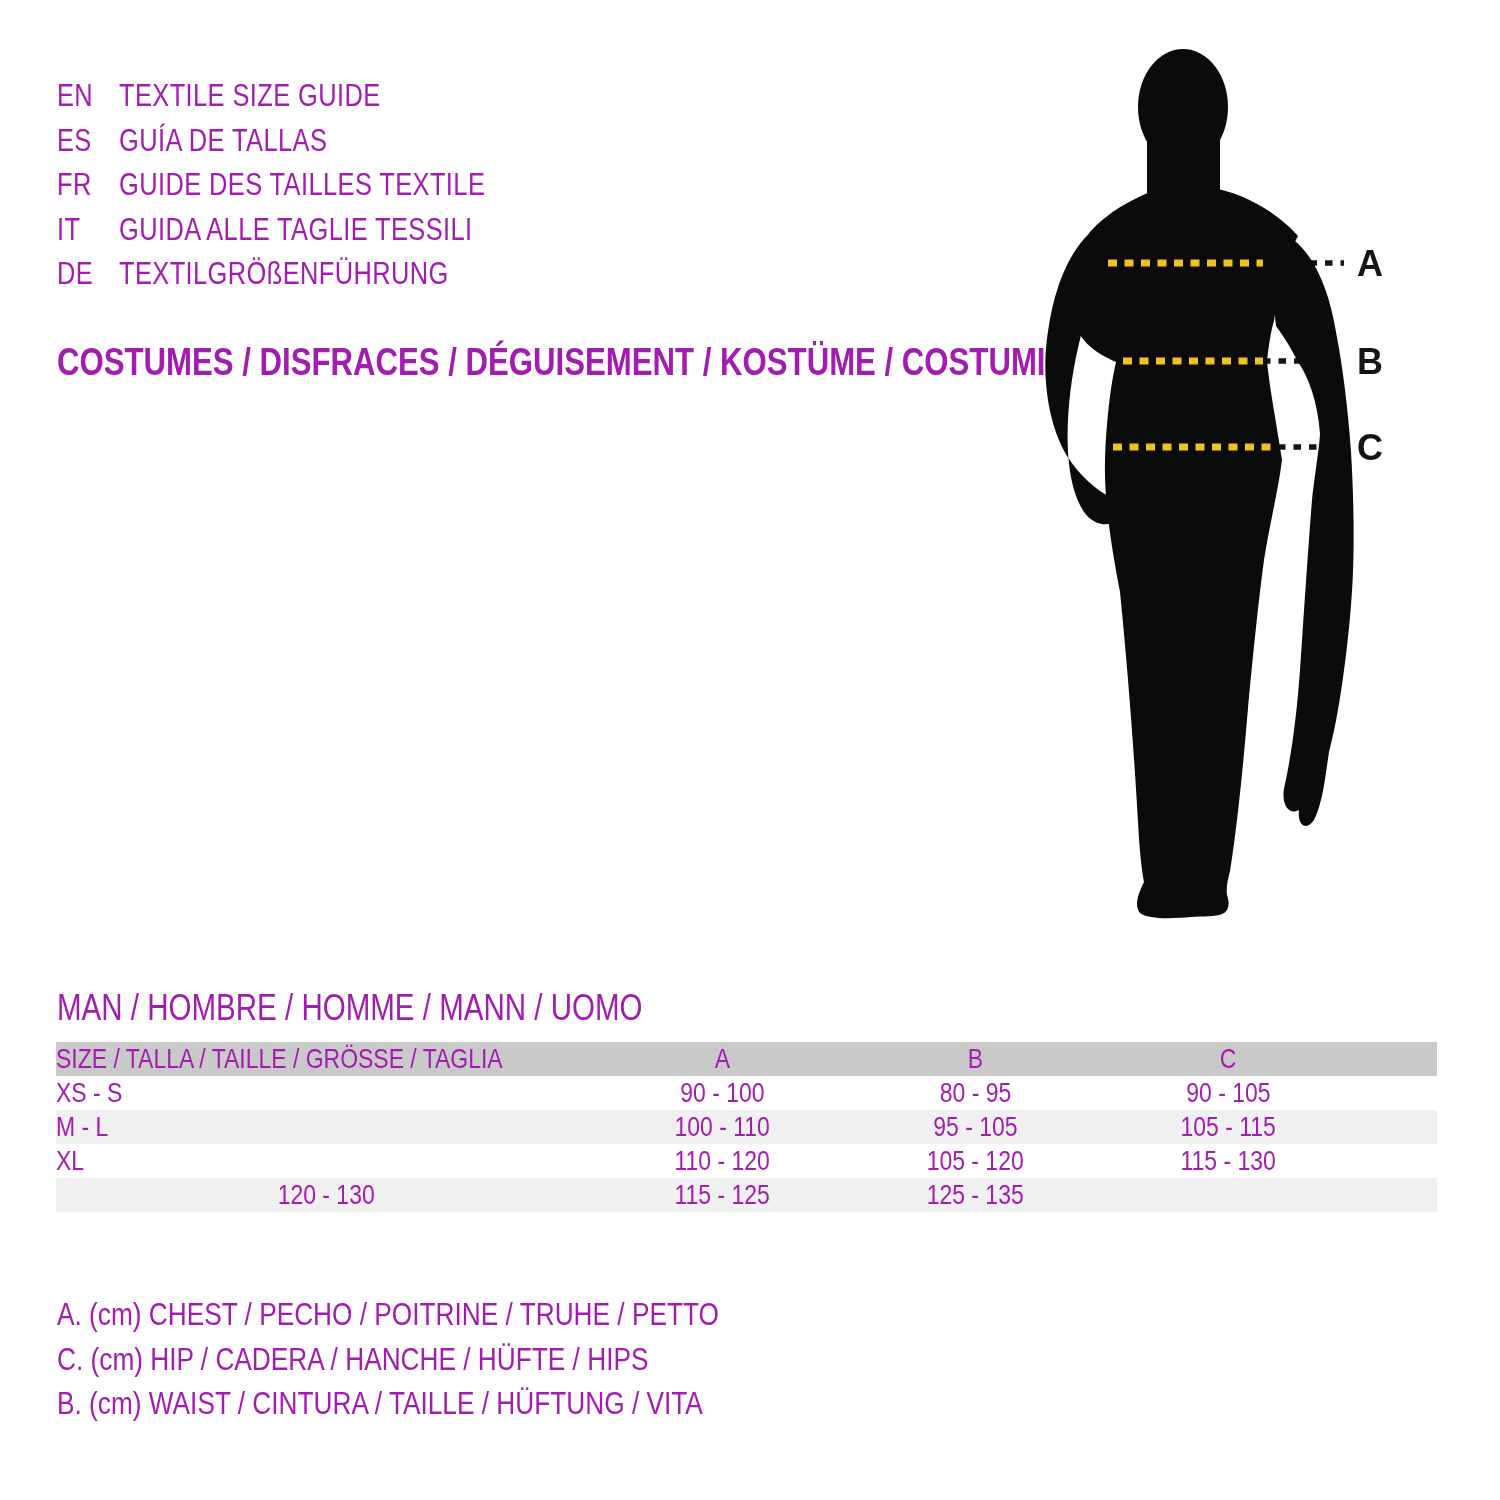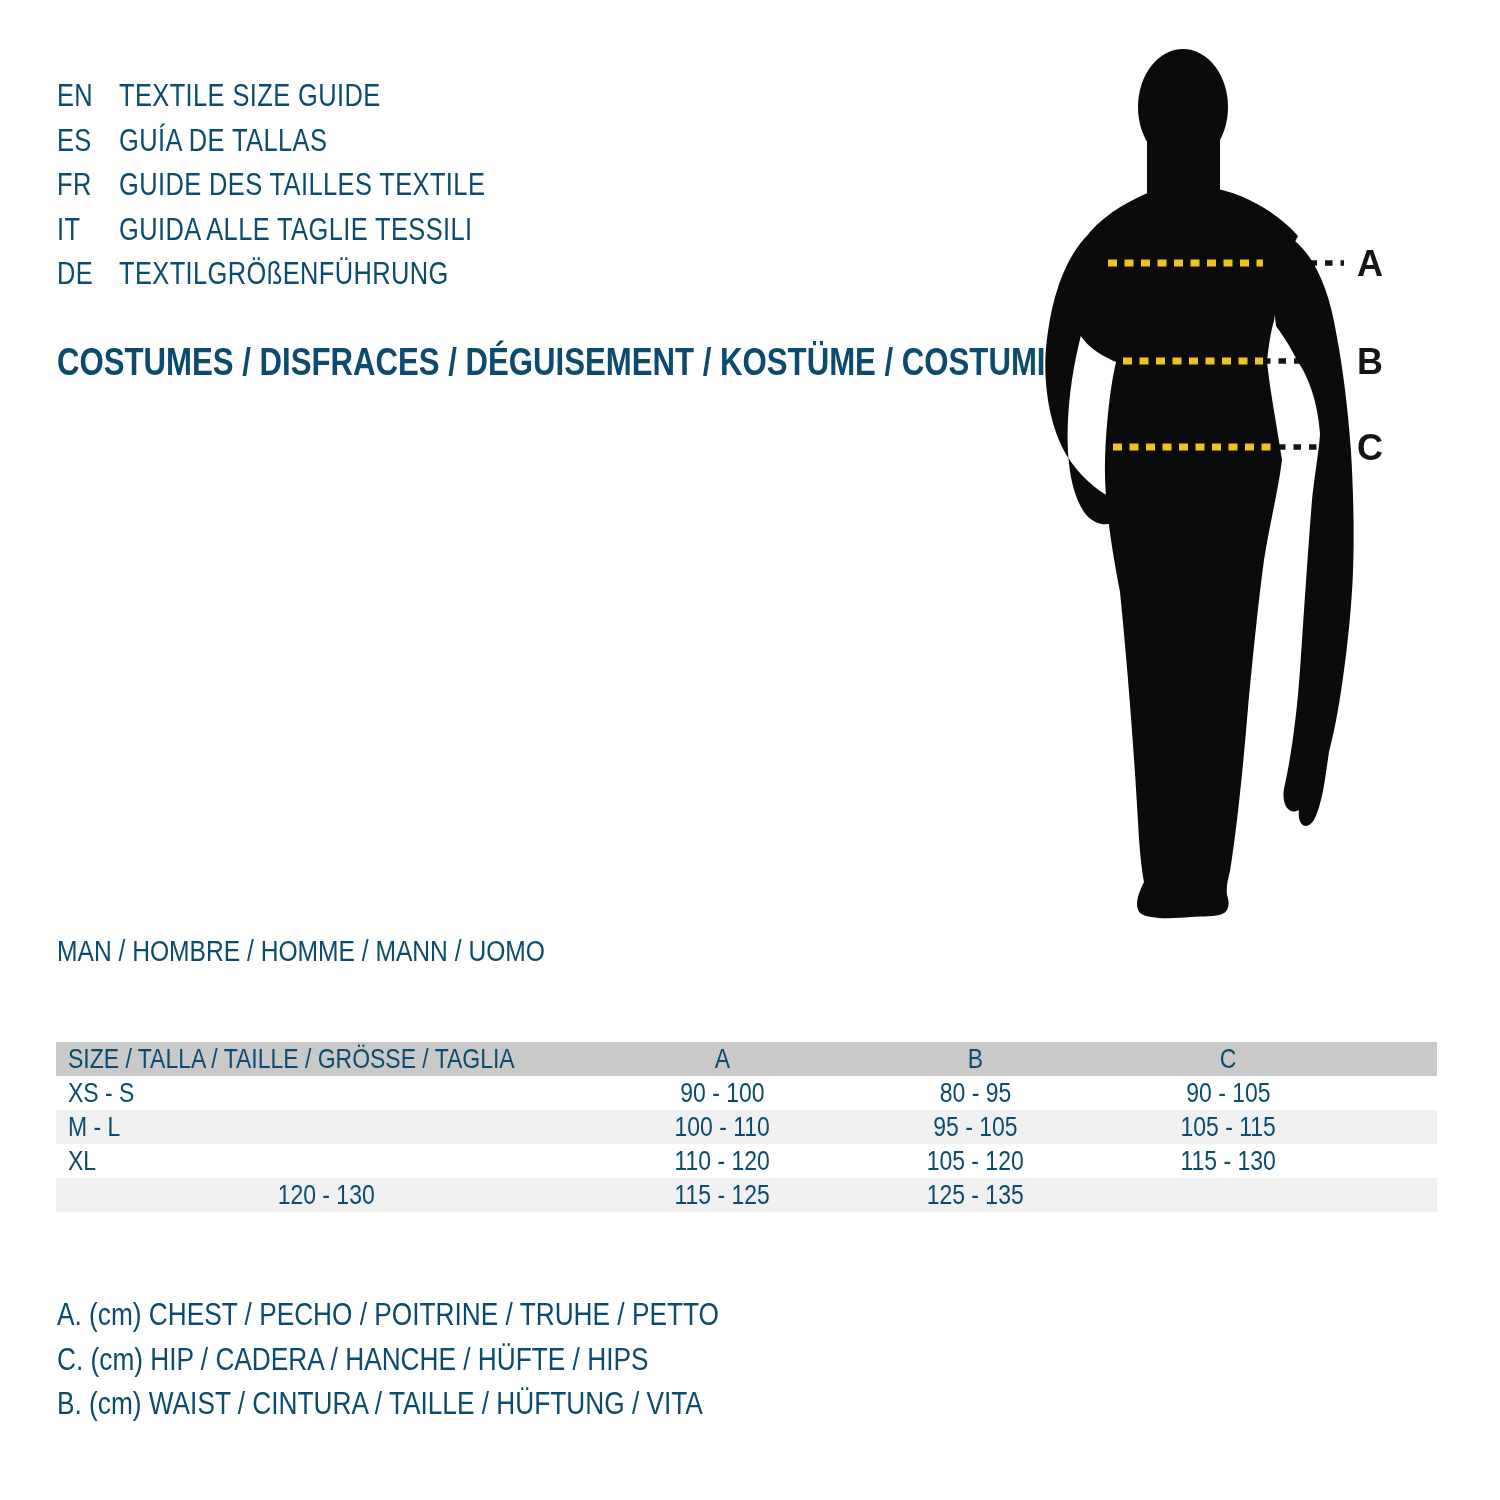--- a/index.html
+++ b/index.html
@@ -3,49 +3,49 @@
 <meta charset="utf-8">
 <style>
   html, body { margin: 0; padding: 0; background: #ffffff; }
   .canvas {
     position: relative;
     width: 1500px;
     height: 1500px;
     background: #ffffff;
     overflow: hidden;
     font-family: "Liberation Sans", "DejaVu Sans", sans-serif;
-    color: #0c4a6e;
+    color: #a21caf;
   }
   
   .cond { display: inline-block; transform: scaleX(0.82); transform-origin: 0 50%; white-space: nowrap; }
   .cond.ctr { transform-origin: 50% 50%; }
 
   
   .lang-block { position: absolute; left: 57px; top: 74px; }
   .lang-row { height: 44.5px; line-height: 44.5px; font-size: 31px; font-weight: 500; letter-spacing: 0.5px; }
   .lang-code { display: inline-block; width: 62px; vertical-align: top; }
   .lang-code .cond, .lang-label .cond { vertical-align: top; }
 
   
   .costumes { position: absolute; left: 57px; top: 340px; margin: 0; font-size: 38px; font-weight: 700; line-height: 44px; letter-spacing: 0px; }
 
   
   .figure-wrap { position: absolute; left: 1020px; top: 30px; width: 460px; height: 920px; }
   .figure-wrap svg { display: block; width: 460px; height: 920px; }
 
   
-  .man-label { position: absolute; left: 57px; top: 931px; font-size: 30px; font-weight: 500; line-height: 40px; }
+  .man-label { position: absolute; left: 57px; top: 988px; font-size: 36px; font-weight: 500; line-height: 40px; }
 
   
   .table { position: absolute; left: 56px; top: 1042px; width: 1381px; font-size: 28px; }
   .trow { display: grid; grid-template-columns: 540px 253px 253px 253px 82px; height: 34px; line-height: 34px; }
   .trow.thead { background: #c9c9c9; }
   .trow.alt { background: #f0f0f0; }
   .cell { overflow: visible; white-space: nowrap; }
-  .cell.left { text-align: left; padding-left: 12px; }
+  .cell.left { text-align: left; padding-left: 0; }
   .cell.center { text-align: center; }
 
   
   .legend { position: absolute; left: 57px; top: 1292px; }
   .legend-row { height: 44.5px; line-height: 44.5px; font-size: 32px; font-weight: 400; }
 </style>
 </head>
 <body>
 
 <div class="canvas">

